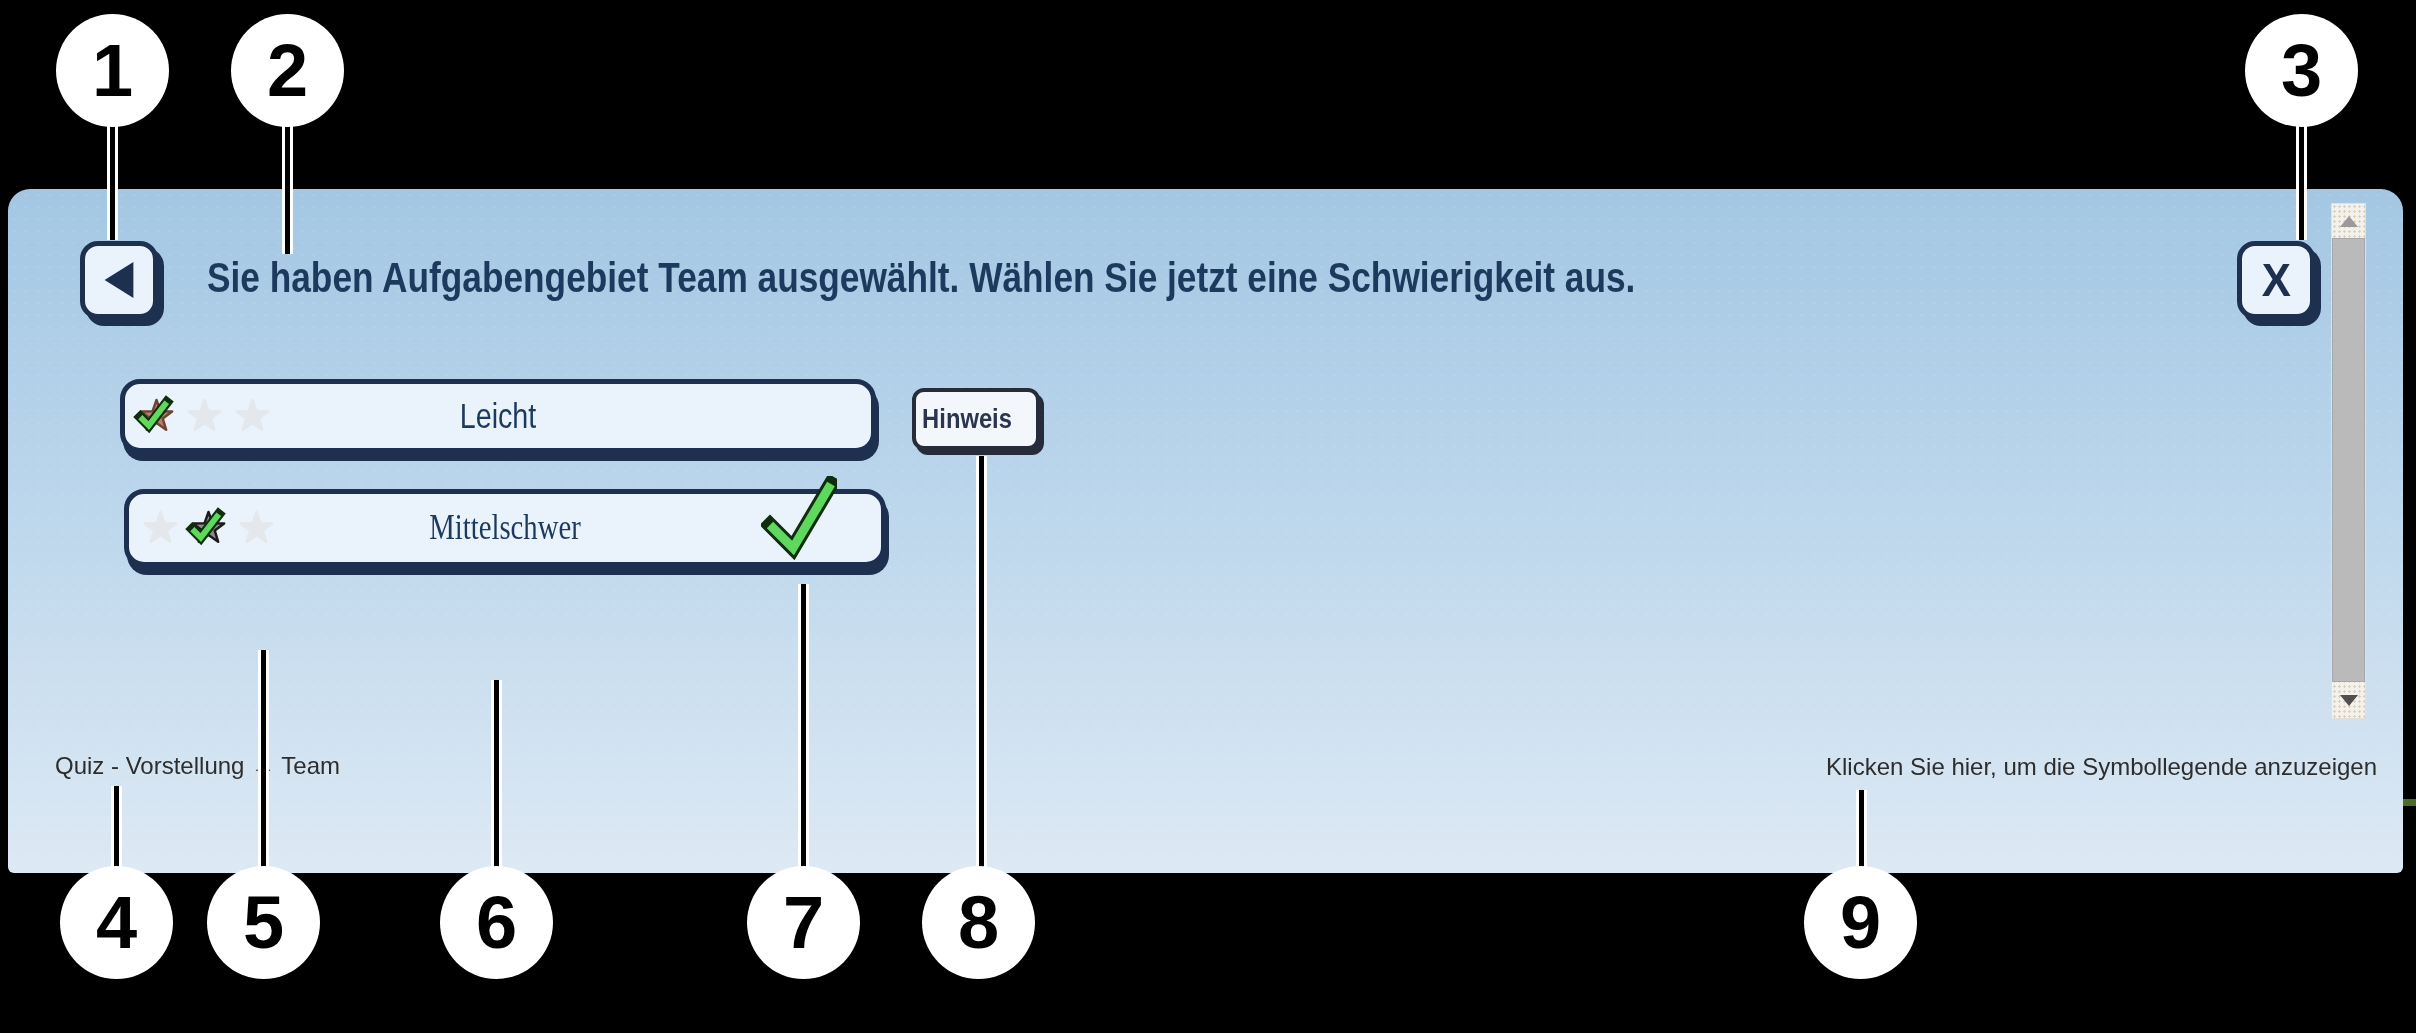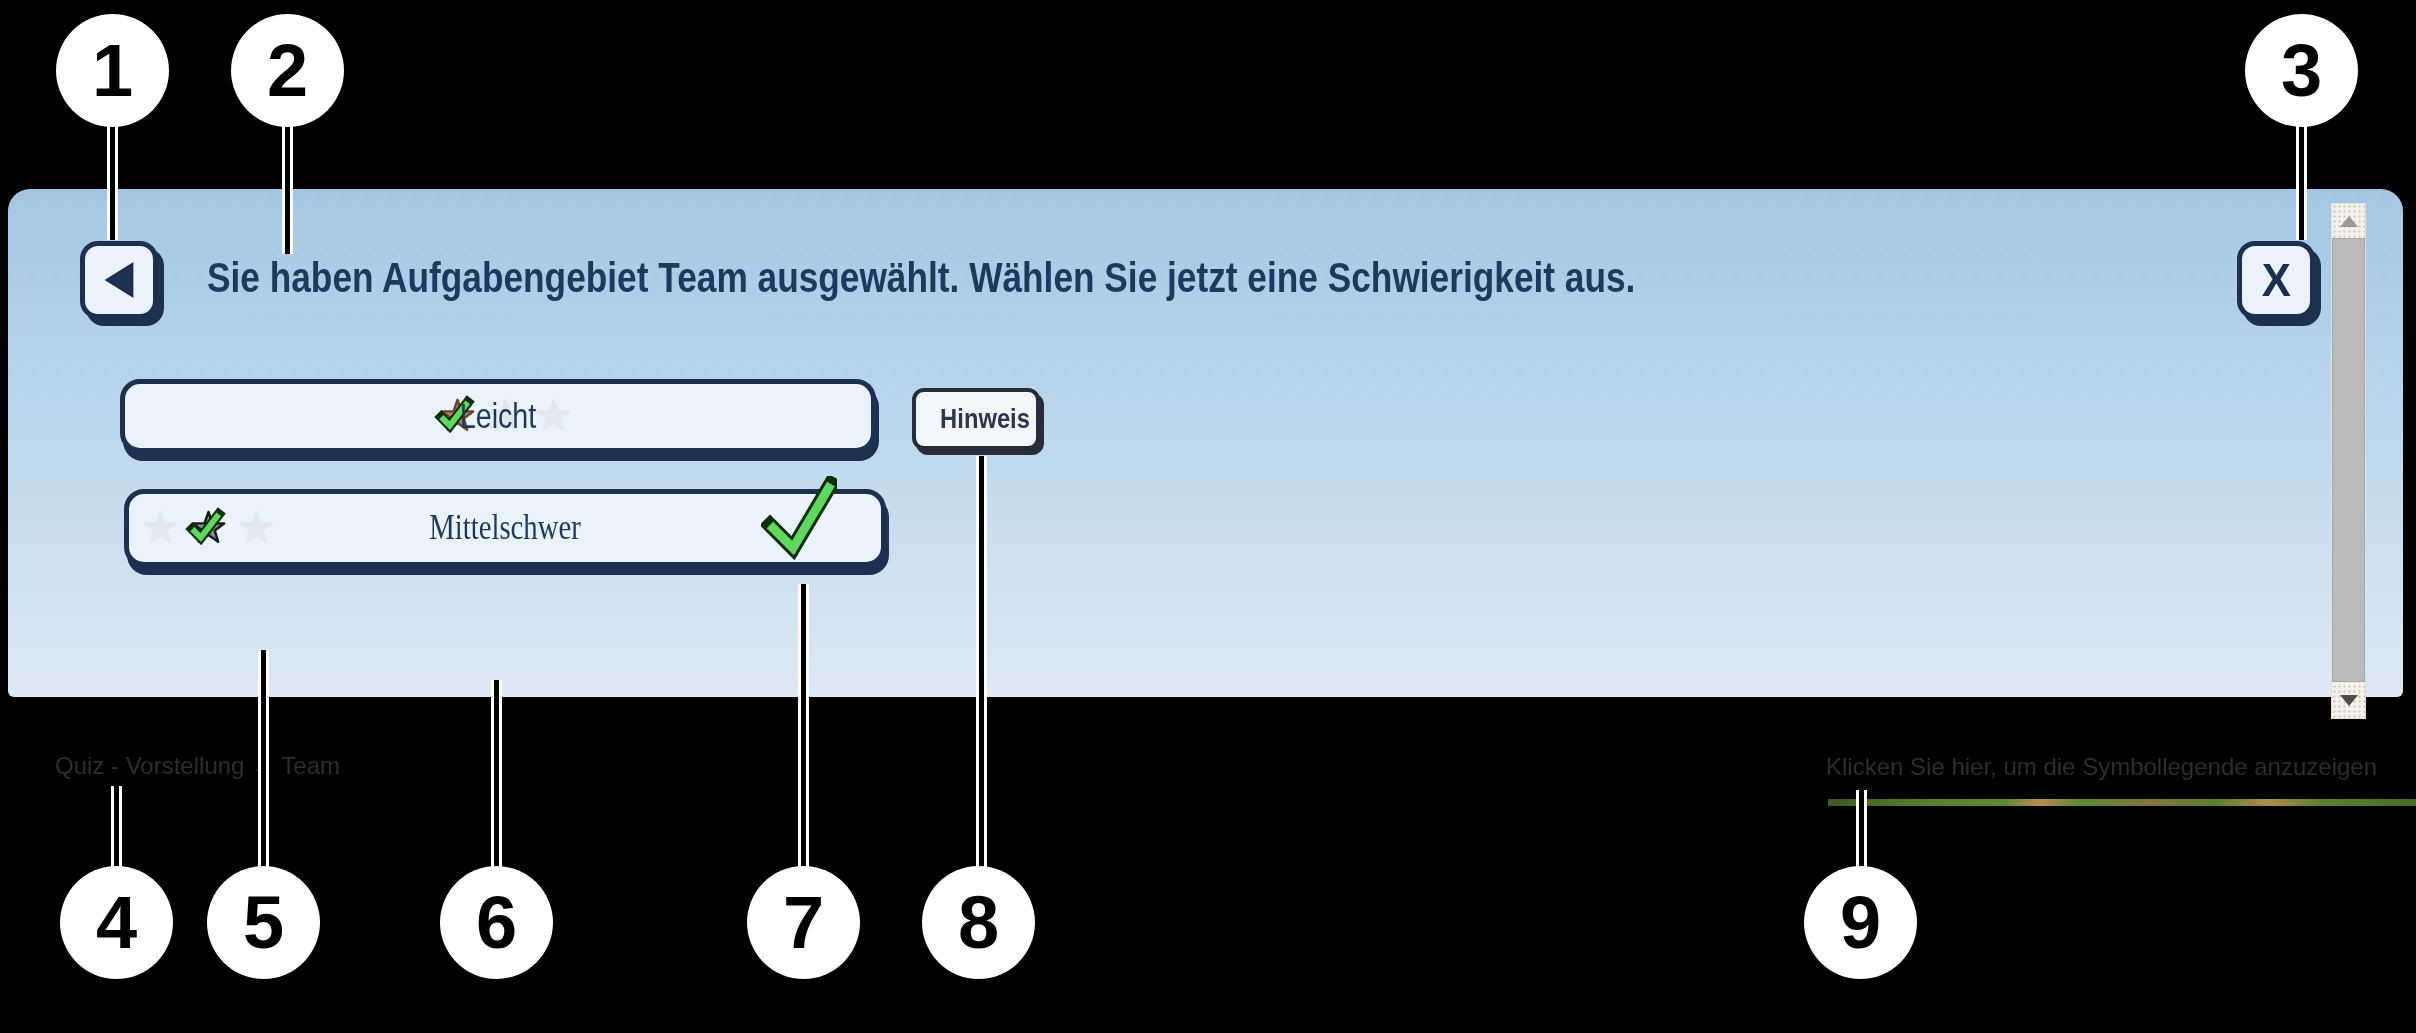--- a/index.html
+++ b/index.html
@@ -3,21 +3,21 @@
 <meta charset="utf-8">
 <style>
   html,body{margin:0;padding:0;}
   body{
     width:2416px;height:1033px;position:relative;overflow:hidden;
     background:#000;
     font-family:"Liberation Sans", sans-serif;
   }
   
   .app-window{
-    position:absolute;left:8px;top:189px;width:2395px;height:508px;
+    position:absolute;left:8px;top:189px;width:2395px;height:684px;
     border-radius:22px 22px 6px 6px;
     background-image:
       radial-gradient(rgba(255,255,255,0.10) 1px, transparent 1.3px),
       linear-gradient(180deg, var(--window-top) 0%, #bdd7ec 48%, var(--window-bottom) 100%);
     background-size:12px 12px, 100% 100%;
     box-shadow:0 -2px 0 rgba(0,0,0,0.35);
   }
   .desktop-strip-top{
     position:absolute;left:8px;top:183px;width:2395px;height:7px;border-radius:8px 8px 0 0;
     background:linear-gradient(90deg,#333a28 0%,#40412e 10%,#57442f 16%,#34392a 24%,#3c4330 35%,#53452e 44%,#303827 55%,#4651332 60%,#3f4a2e 66%,#5d7a33 72%,#49532f 78%,#6b5433 84%,#555a41 90%,#8a8a84 94%,#5a4a33 100%);
@@ -45,21 +45,21 @@
     transform:scaleX(.82);transform-origin:left center;letter-spacing:0;
   }
   
   .difficulty-row{
     position:absolute;left:112px;width:756px;height:74px;box-sizing:border-box;
     background:var(--button-bg);
     border:5px solid var(--navy);border-radius:20px;
     box-shadow:3px 8px 0 0 var(--navy);
     display:flex;align-items:center;cursor:pointer;
   }
-  .row-0{top:190px;justify-content:center;}
+  .row-0{top:190px;}
   .row-1{top:300px;left:116px;width:762px;height:78px;font-family:Liberation Serif, serif;}
   .row-2{top:409px;left:110px;}
   .star-group{display:flex;gap:13px;padding-left:14px;align-items:center;}
   .star{position:relative;width:35px;height:35px;}
   .star svg{display:block;width:35px;height:35px;overflow:visible;}
   .star polygon{stroke-width:2.4;stroke-linejoin:round;}
   .star-empty  polygon{fill:var(--star-empty);stroke:var(--star-empty);}
   .star-bronze polygon{fill:var(--star-bronze);stroke:var(--star-bronze-edge);}
   .star-silver polygon{fill:var(--star-silver);stroke:var(--star-silver-edge);}
   .star-gold   polygon{fill:var(--star-gold);stroke:var(--star-gold-edge);}
@@ -72,21 +72,21 @@
     transform:scaleX(.82);
   }
   .big-check{position:absolute;right:44px;top:-18px;width:76px;height:86px;}
   .big-check .check-under{stroke-width:15;}
   .big-check .check-over{stroke-width:9;}
   
   .hinweis-btn{
     position:absolute;left:904px;top:199px;width:128px;height:62px;box-sizing:border-box;
     background:#f3f7fc;border:4px solid #272c3a;border-radius:12px;
     box-shadow:4px 5px 0 0 #272c3a;
-    display:flex;align-items:center;justify-content:flex-end;cursor:pointer;
+    display:flex;align-items:center;justify-content:flex-start;cursor:pointer;
     filter:blur(0.6px);
   }
   .hinweis-btn span{font-size:27px;font-weight:bold;color:#2c3550;transform:scaleX(.88);}
   
   .scrollbar{
     position:absolute;left:2324px;top:15px;width:33px;height:514px;
     background-color:var(--scroll-track);
     background-image:radial-gradient(#d8d2c2 1px, transparent 1.3px);
     background-size:5px 5px;
     box-shadow:0 0 0 1px #e3e0d6;

